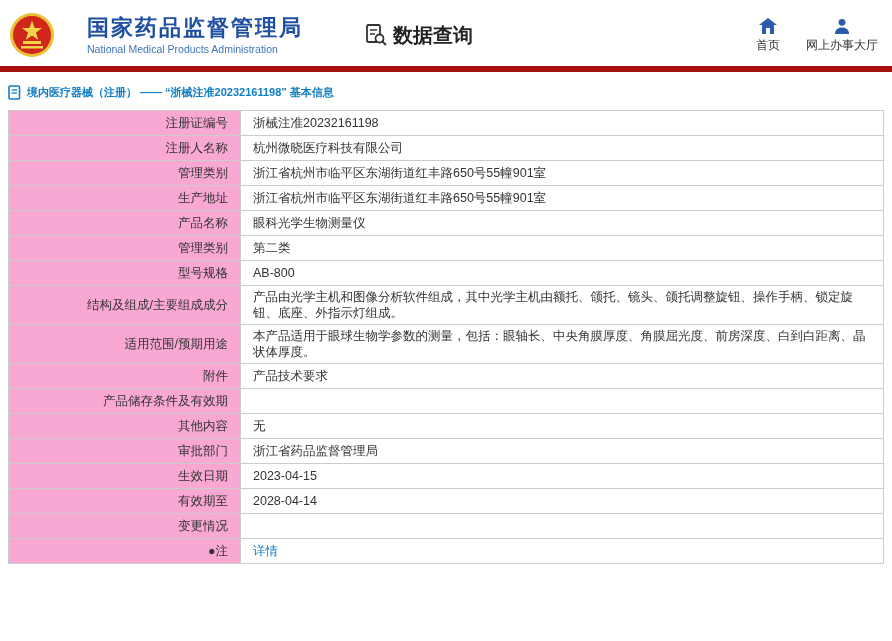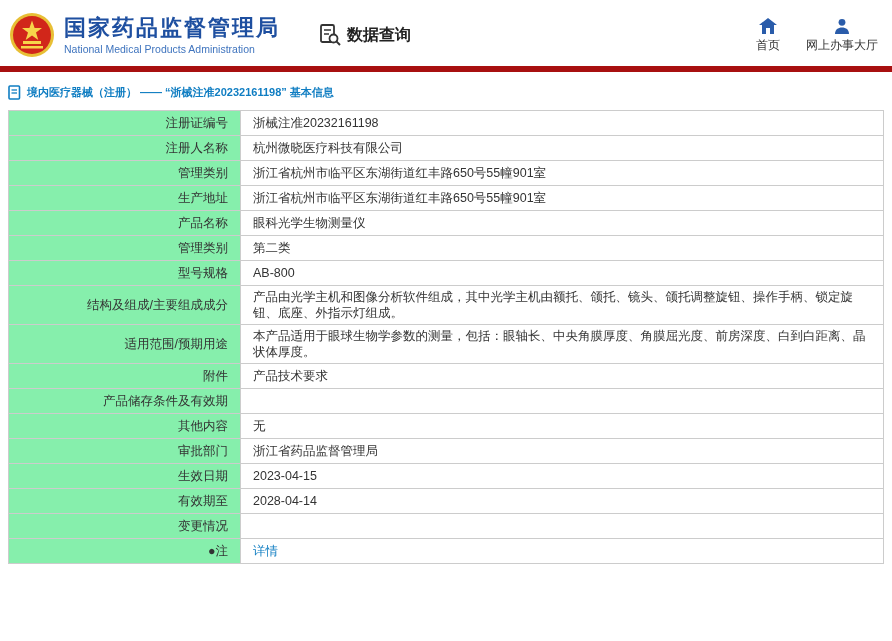--- a/index.html
+++ b/index.html
@@ -17,31 +17,32 @@
     font-family:"Liberation Sans","DejaVu Sans",sans-serif;
     color:var(--text-dark);
     overflow:hidden;
   }
   
   .header{
     height:66px;
     display:flex;
     align-items:center;
     padding:4px 10px 0 8px;
+    gap:23px;
   }
   .logo{flex:0 0 auto;margin-right:8px;display:flex;align-items:center;}
   .org-names{display:flex;flex-direction:column;justify-content:center;line-height:1.15;}
   .org-cn{
     font-size:22px;font-weight:bold;color:var(--brand-blue);
     letter-spacing:2px;
   }
   .org-en{font-size:10.5px;color:#3f74be;margin-top:2px;}
   .data-query{
     display:flex;align-items:center;margin-left:38px;
-    font-size:16px;font-weight:bold;color:#222222;
+    font-size:20px;font-weight:bold;color:#222222;
   }
   .data-query .dq-icon{margin-right:5px;display:flex;align-items:center;}
   .header-spacer{flex:1 1 auto;}
   .top-nav{display:flex;align-items:flex-start;gap:14px;margin-right:4px;}
   .top-nav-item{
     display:flex;flex-direction:column;align-items:center;
     font-size:12px;color:#333;cursor:pointer;min-width:48px;
   }
   .top-nav-item .nav-icon{height:18px;display:flex;align-items:flex-end;margin-bottom:3px;}
   
@@ -65,21 +66,21 @@
     font-size:12.5px;
     line-height:16px;
     height:25px;
     padding:3px 12px;
     vertical-align:middle;
   }
   td.label-cell{
     width:232px;
     text-align:right;
     color:#333;
-    background:#86efac;
+    background:#f9a8d4;
   }
   td.value-cell{text-align:left;color:#333;word-break:break-all;}
   a.detail-link{color:var(--link-blue);text-decoration:none;cursor:pointer;}
 </style>
 </head>
 <body>
 
 <div class="header">
   <div class="logo">
     <svg width="48" height="48" viewBox="0 0 48 48">

